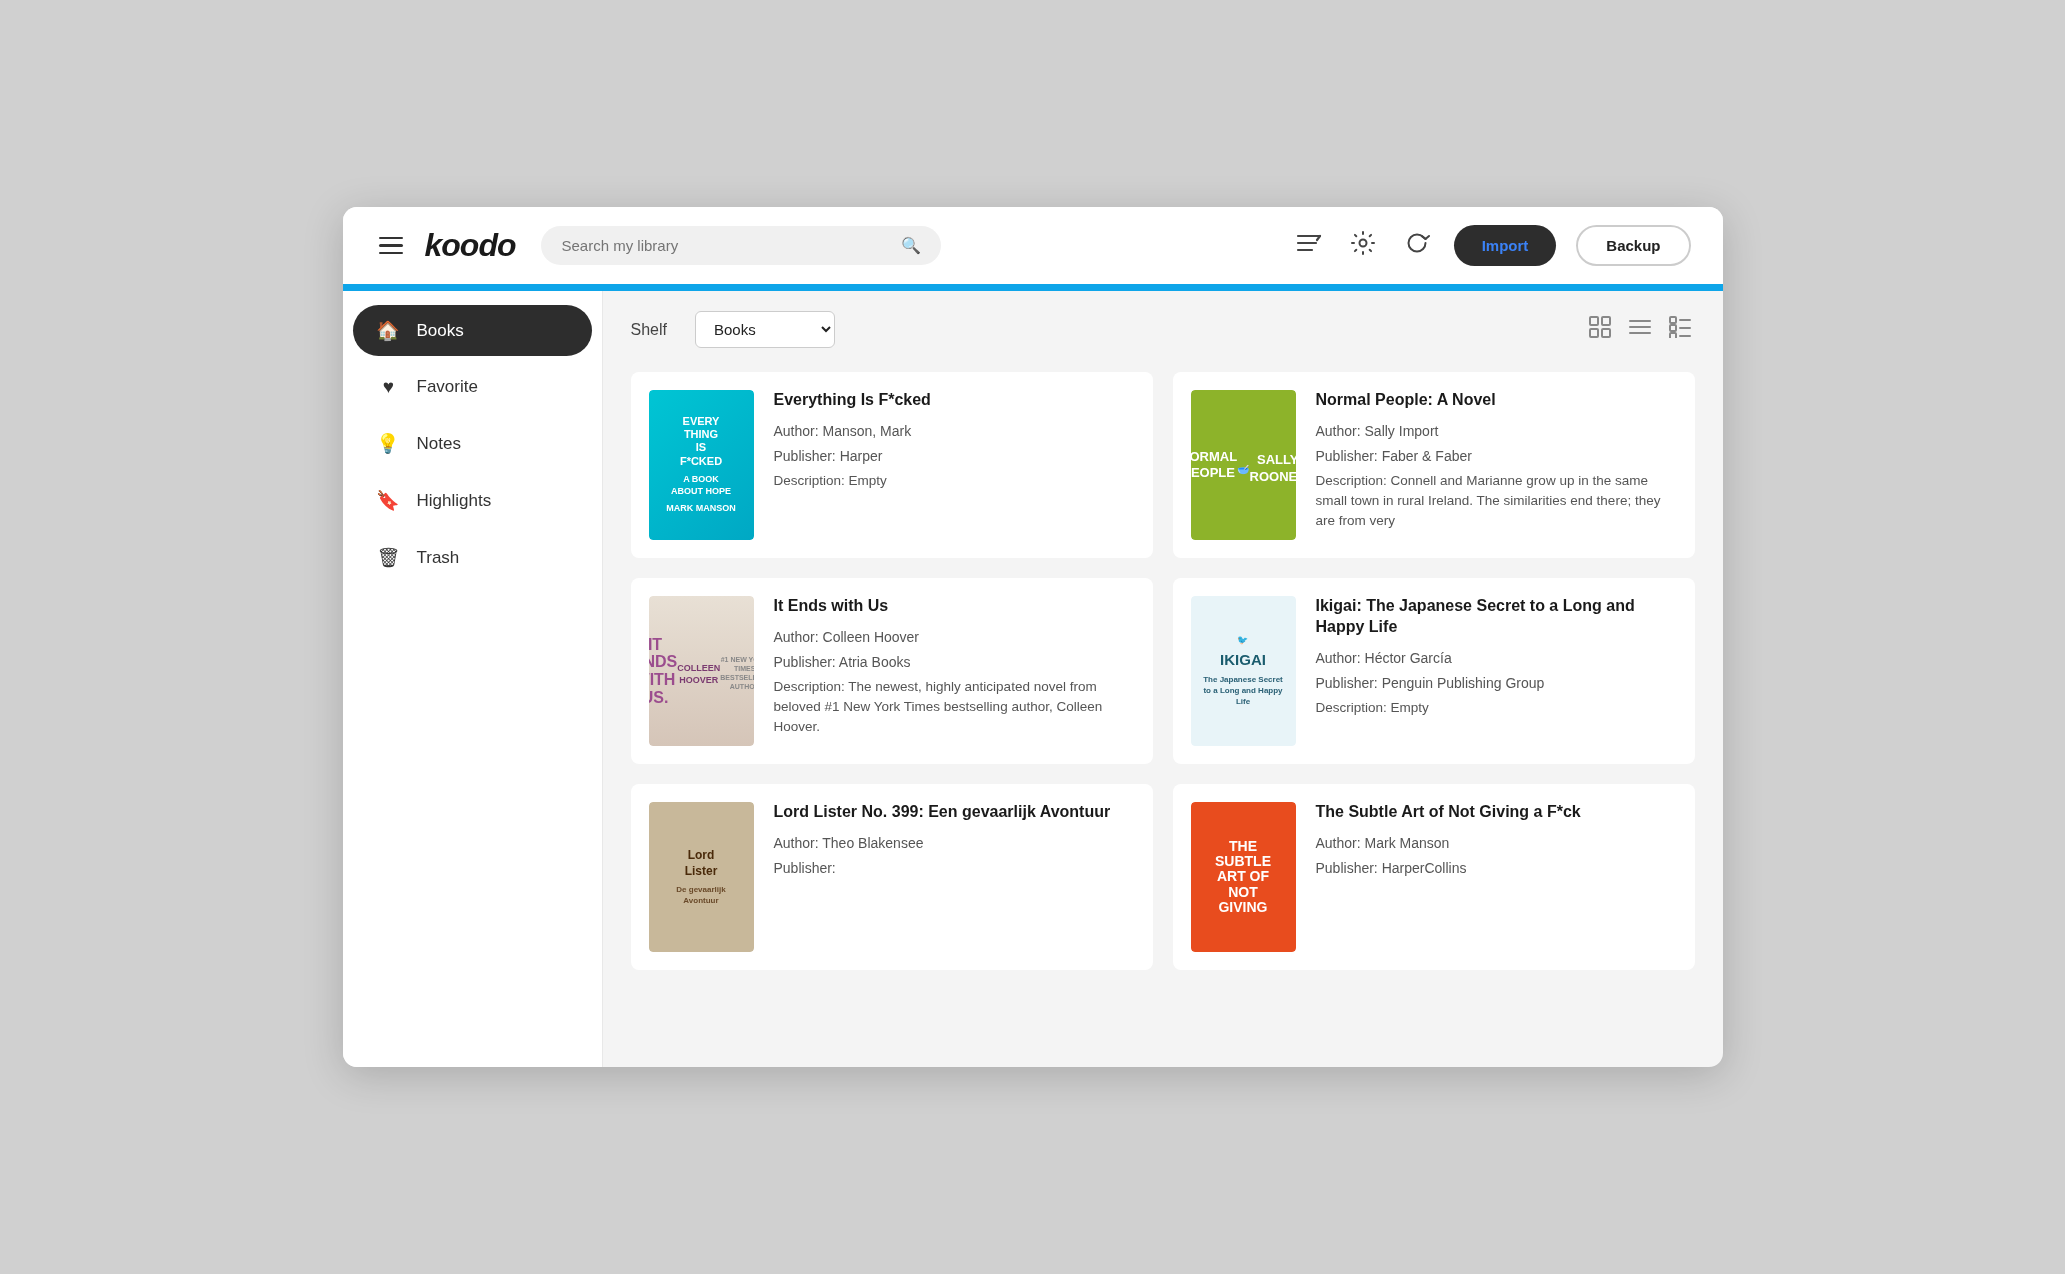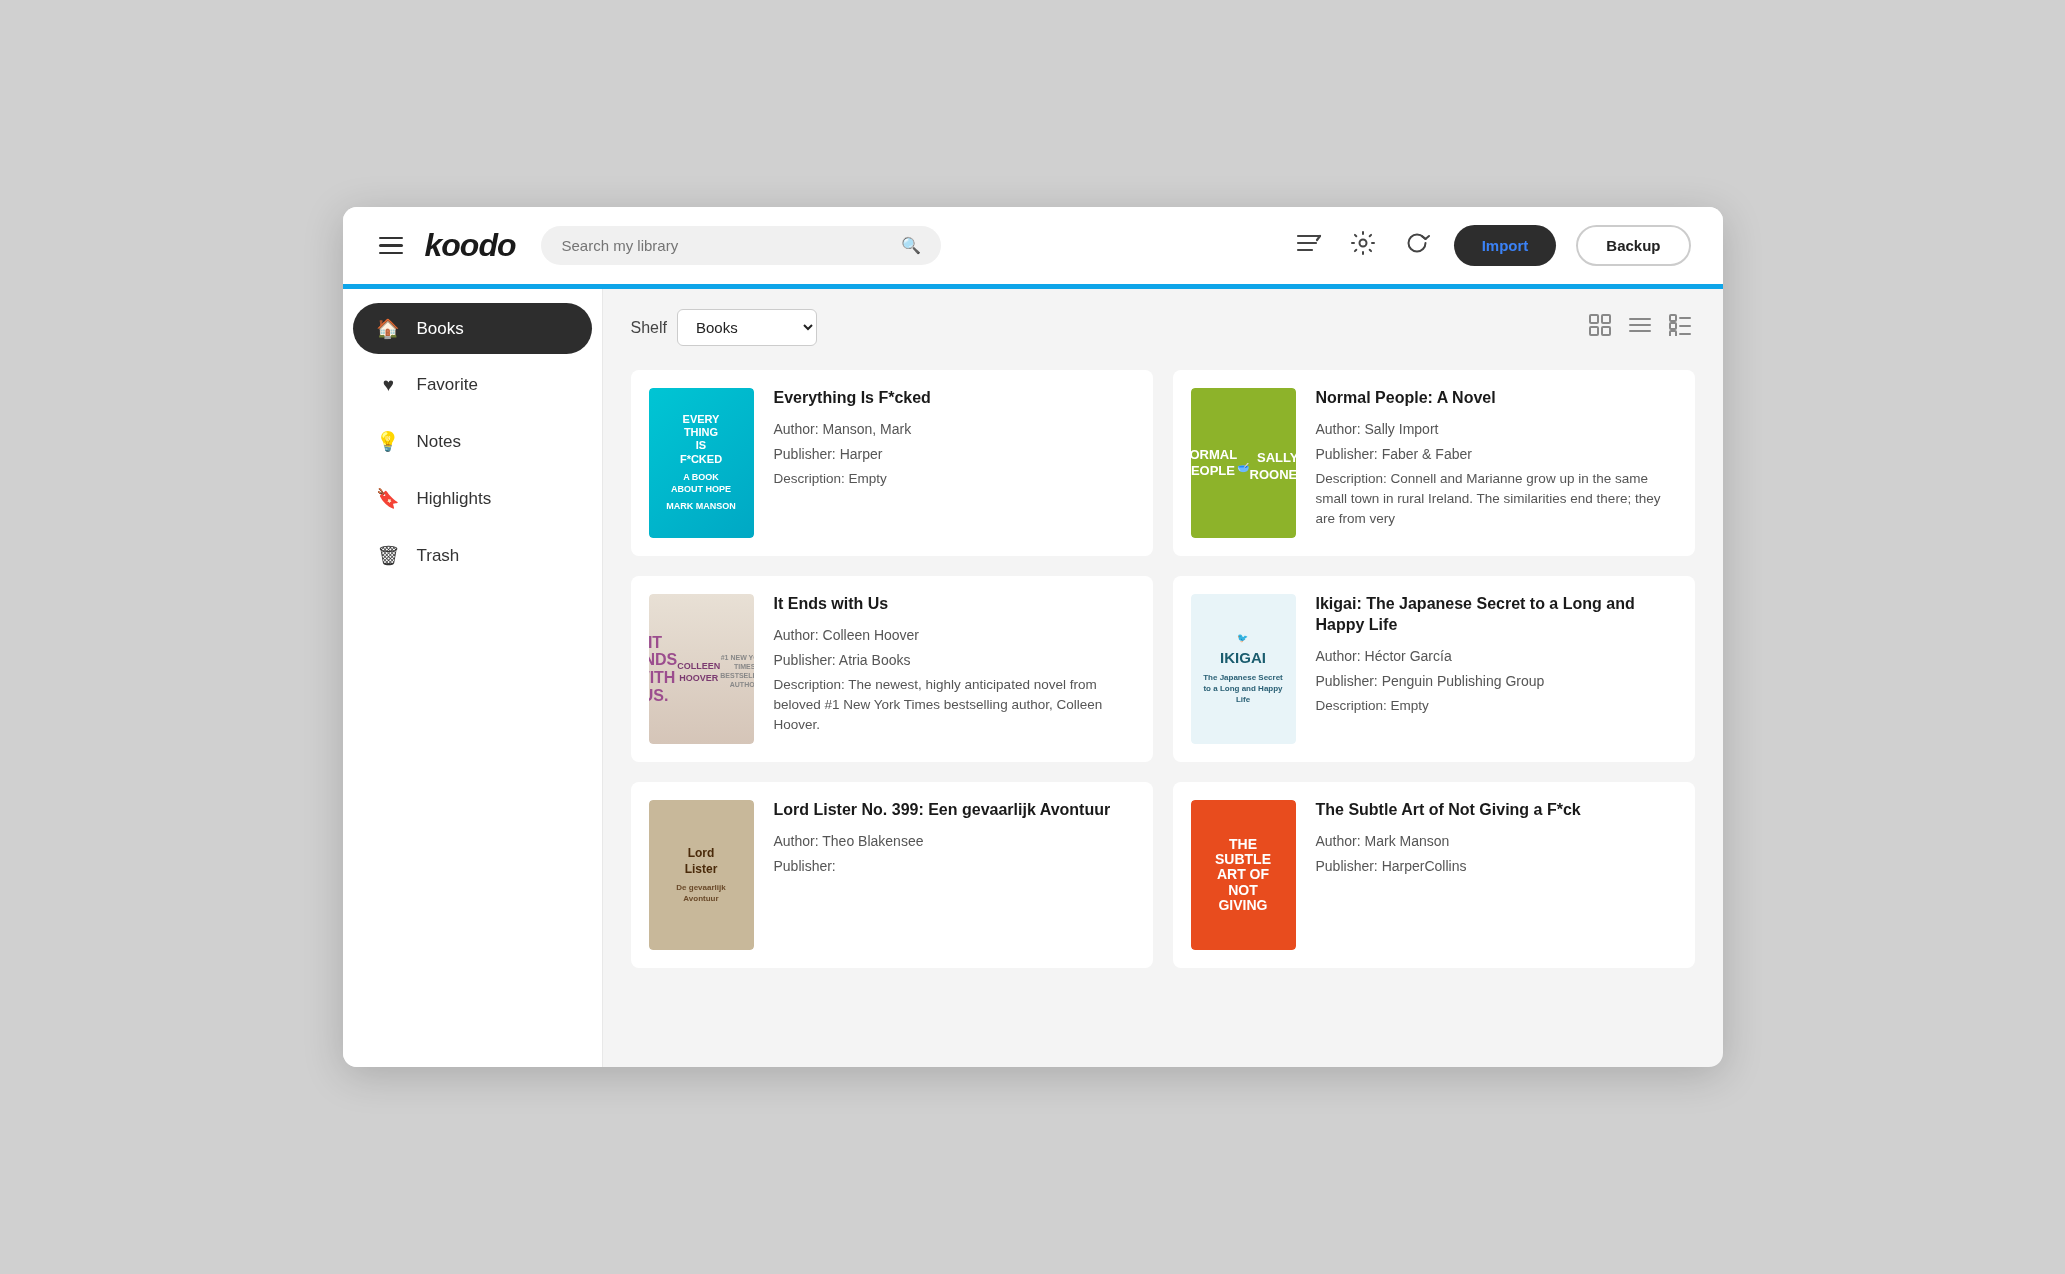--- a/index.html
+++ b/index.html
@@ -22,21 +22,21 @@
       display: flex;
       flex-direction: column;
     }
     
     .header {
       background: #fff;
       display: flex;
       align-items: center;
       padding: 18px 32px;
       gap: 18px;
-      border-bottom: 5px solid #0ea5e9;
+      border-bottom: 7px solid #0ea5e9;
       flex-shrink: 0;
     }
     .hamburger-icon {
       font-size: 22px;
       cursor: pointer;
       color: #333;
       display: flex;
       flex-direction: column;
       gap: 5px;
       padding: 4px;
@@ -160,21 +160,21 @@
     
     .shelf-row {
       display: flex;
       align-items: center;
       justify-content: space-between;
       margin-bottom: 24px;
     }
     .shelf-selector {
       display: flex;
       align-items: center;
-      gap: 10px;
+      gap: 28px;
     }
     .shelf-label {
       font-size: 16px;
       color: #444;
       font-weight: 500;
     }
     .shelf-select {
       border: 1.5px solid #ccc;
       border-radius: 6px;
       padding: 8px 14px;

